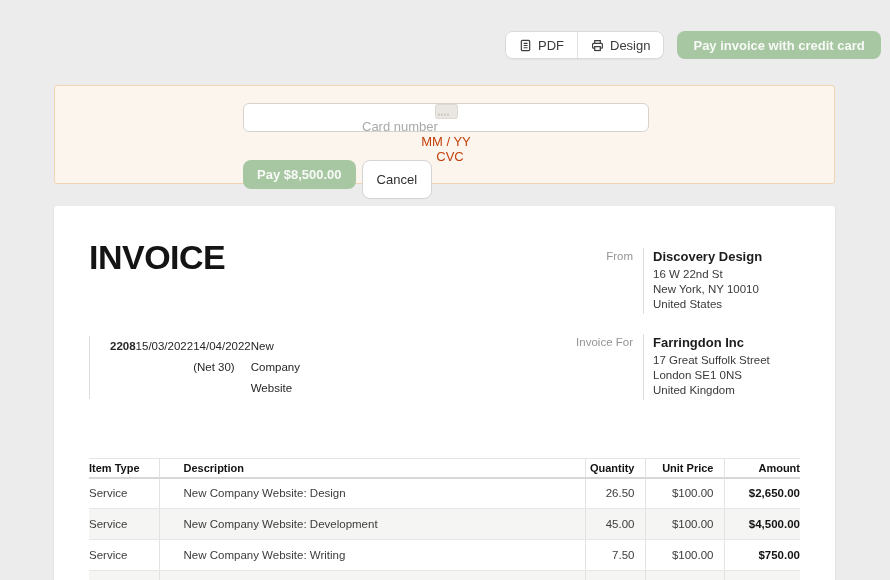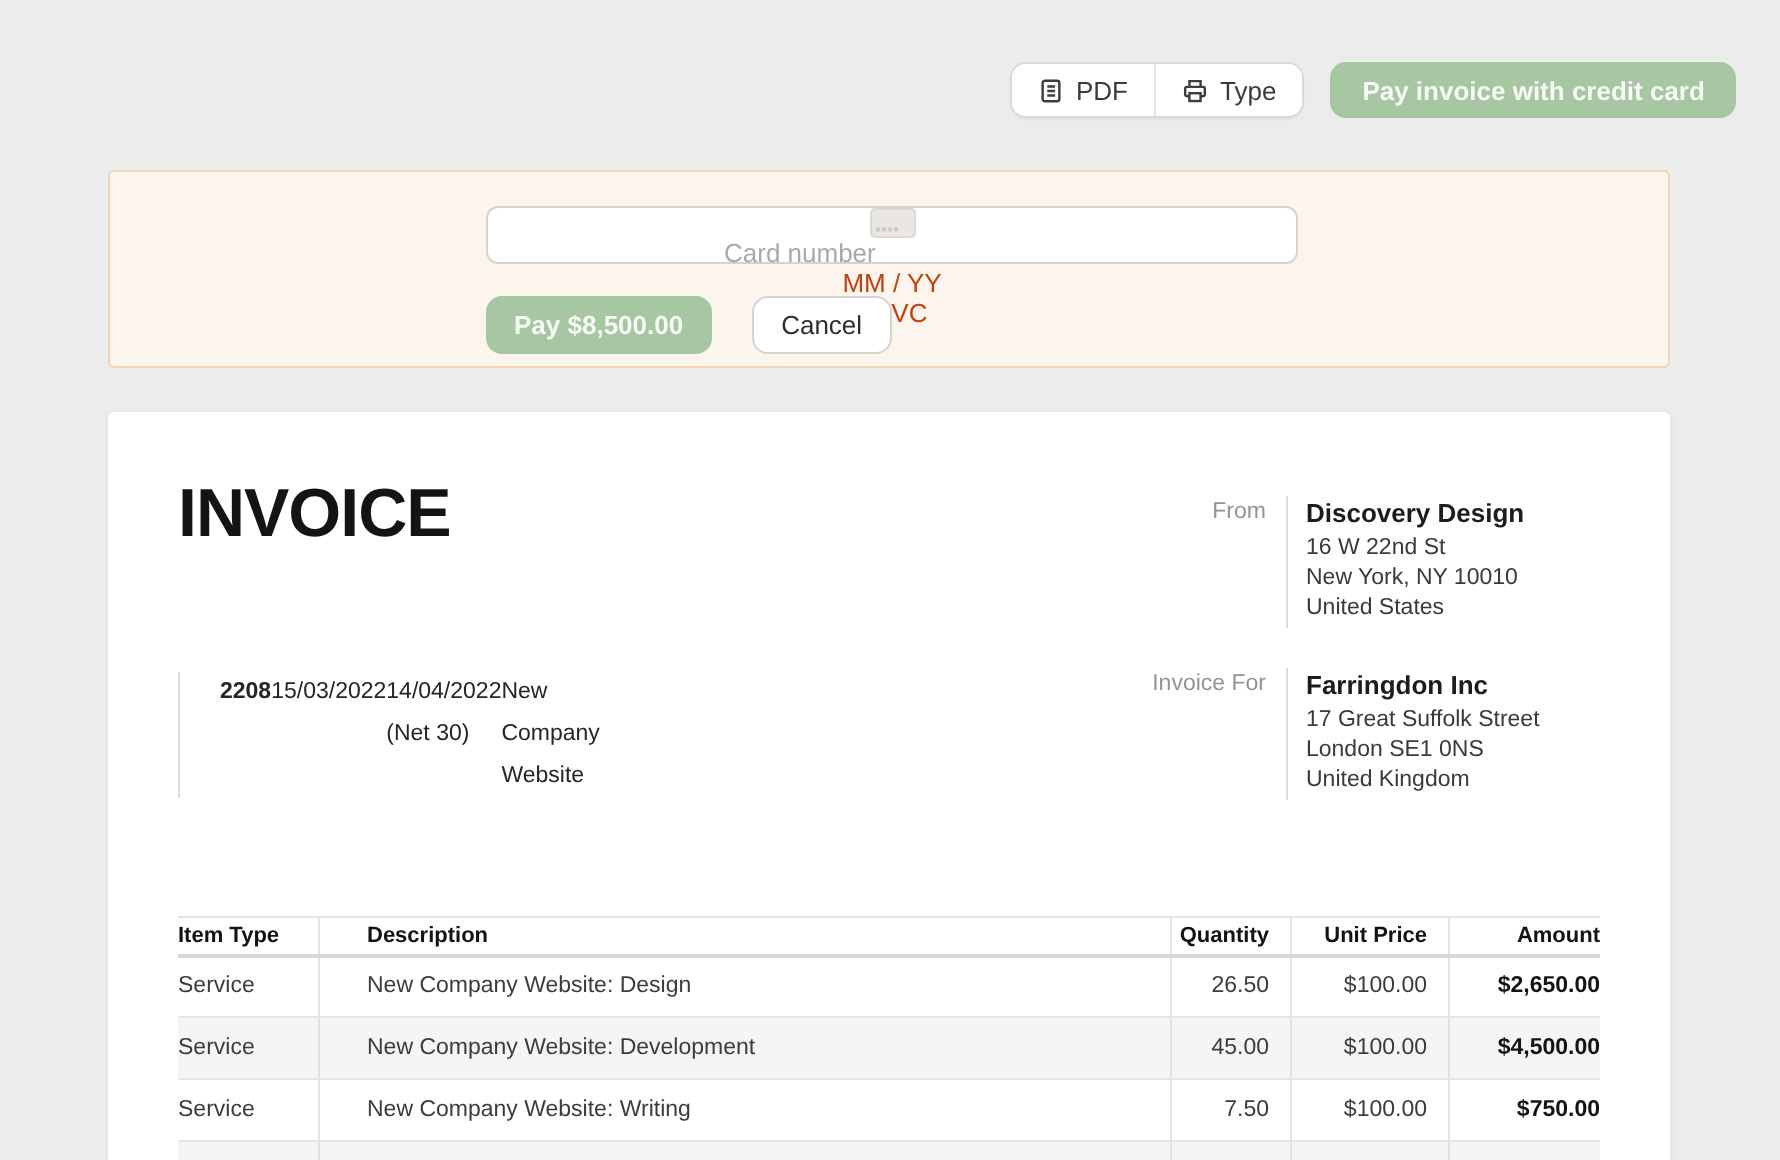--- a/index.html
+++ b/index.html
@@ -40,28 +40,28 @@
     background:#fff; border:1px solid #d6d3cf; border-radius:6px;
     display:flex; align-items:center; padding:0 11px;flex-direction:column;
   }
   .card-field input {
     flex:1; border:none; outline:none; background:transparent;
     font-size:13px; color:#333; font-family:inherit; min-width:0; margin-left:8px;
   }
   .card-field input::placeholder { color:#a9a9a9; }
   .ph { color:#c2410c; font-size:13px; white-space:nowrap; }
   .ph + .ph { margin-left:8px; }
-  .pay-actions { position:absolute; left:188px; top:62px; display:flex; gap:20px; }
+  .pay-actions { position:absolute; left:188px; top:74px; display:flex; gap:6px; }
   .btn-pay {
     height:29px; padding:0 14px; border:none; border-radius:8px;
     background:#a7c7a2; color:#f7faf6; font-size:13px; font-weight:600; cursor:pointer;
     font-family:inherit;
   }
   .btn-cancel {
-    height:29px; padding:0 14px; border:1px solid #d4d4d4; border-radius:8px;
+    height:39px; padding:0 14px; border:1px solid #d4d4d4; border-radius:8px;
     background:#fff; color:#2e2e2e; font-size:13px; cursor:pointer; font-family:inherit;
   }
 
   
   .invoice-card {
     position:absolute; left:54px; top:206px; width:781px; height:420px;
     background:#fff; border-radius:3px; box-shadow:0 1px 3px rgba(0,0,0,.08);
   }
   .invoice-title {
     position:absolute; left:35px; top:34px;
@@ -116,21 +116,21 @@
       <span>PDF</span>
     </button>
     <button class="btn-seg">
       <span class="icon">
         <svg width="13" height="13" viewBox="0 0 14 14" fill="none" stroke="#3d3d3d" stroke-width="1.3">
           <path d="M4 4.8V1.7h6v3.1"></path>
           <rect x="1.7" y="4.8" width="10.6" height="5" rx="1"></rect>
           <rect x="4" y="8.2" width="6" height="4.2" fill="#ffffff"></rect>
         </svg>
       </span>
-      <span>Type</span>
+      <span>Design</span>
     </button>
   </div>
   <button class="btn-pay-cc">
     <span>Pay invoice with credit card</span>
   </button>
 </div>
 
 <div class="pay-panel">
   <div class="card-field">
     <span class="icon">

